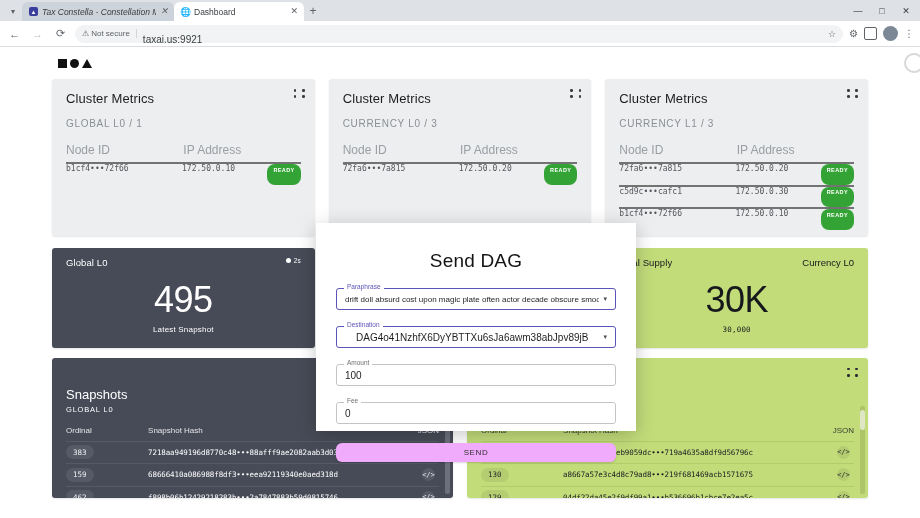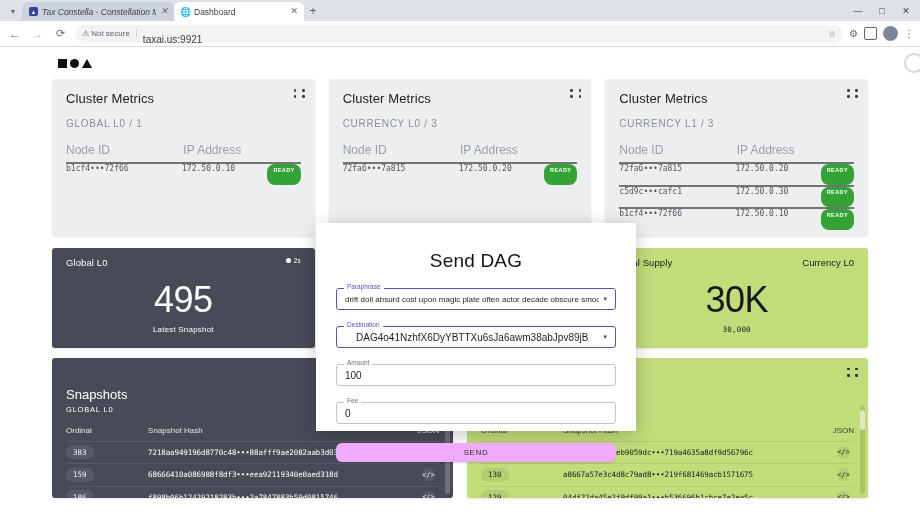--- a/index.html
+++ b/index.html
@@ -462,21 +462,21 @@
               </span>
           </div>
           <div class="sn-row">
             <span class="sn-ord"><span class="ord-pill">159</span></span>
             <span class="sn-hash">68666410a086988f8df3•••eea92119340e0aed318d</span>
             <span class="sn-json">
                 <span class="json-btn">&lt;/&gt;</span>
               </span>
           </div>
           <div class="sn-row">
-            <span class="sn-ord"><span class="ord-pill">186</span></span>
+            <span class="sn-ord"><span class="ord-pill">462</span></span>
             <span class="sn-hash">f898b06b12429218283b•••2a7847883b59d0815746</span>
             <span class="sn-json">
                 <span class="json-btn">&lt;/&gt;</span>
               </span>
           </div>
           <div class="sn-row">
             <span class="sn-ord"><span class="ord-pill">380</span></span>
             <span class="sn-hash">65d1f04c0c533c0449b•••df8544c4047a4a050038</span>
             <span class="sn-json">
                 <span class="json-btn">&lt;/&gt;</span>

